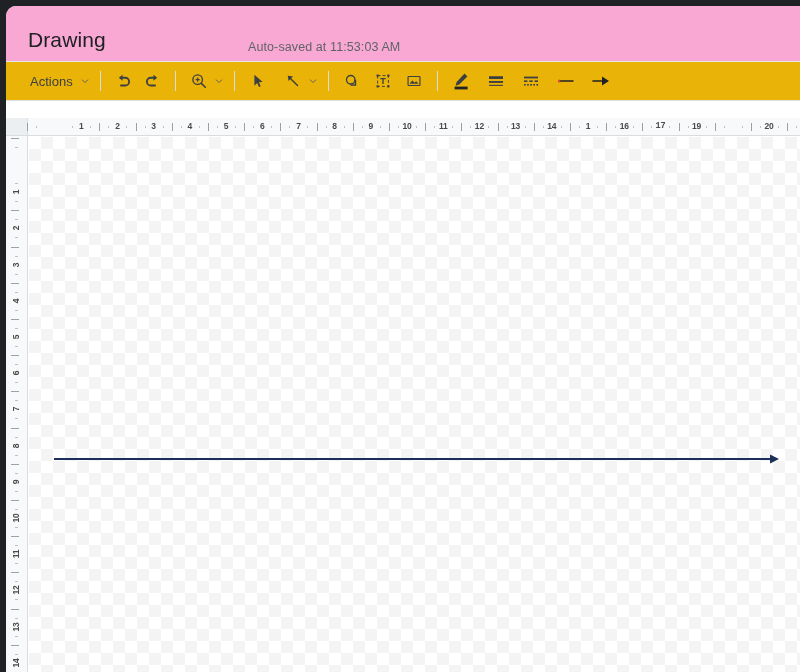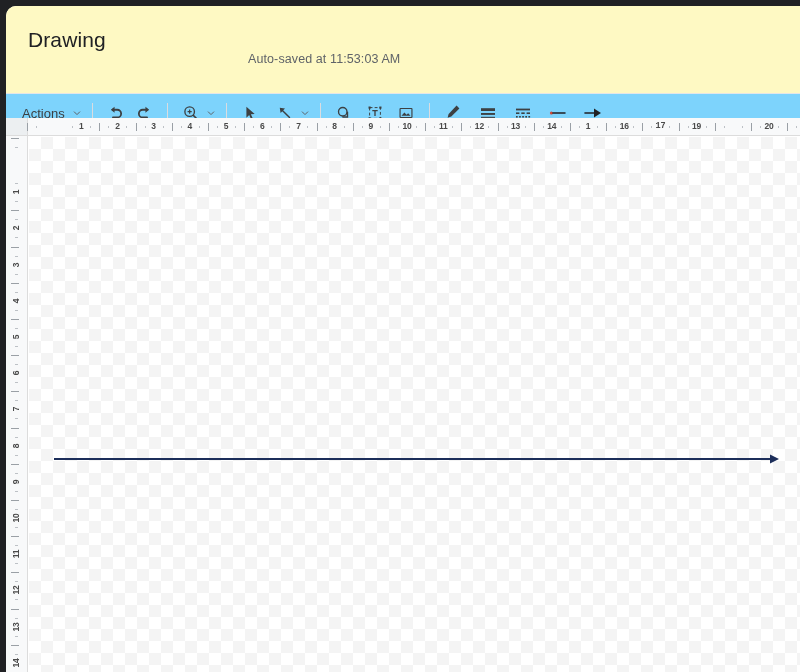--- a/index.html
+++ b/index.html
@@ -33,42 +33,41 @@
     background: #ffffff;
     border-top-left-radius: 10px;
     border-top-right-radius: 0px;
     overflow: hidden;
     box-sizing: border-box;
   }
 
   
   .header {
     position: relative;
-    height: 88px;
-    background: #fef9c3;
+    height: 56px;
+    background: #f9a8d4;
     border-bottom: 1px solid #e4e6e8;
     box-sizing: border-box;
   }
   .doc-title {
     position: absolute;
     left: 22px;
     top: 22px;
     font-size: 21px;
     color: #202124;
     letter-spacing: 0.1px;
     font-weight: 400;
   }
   .autosave {
     position: absolute;
     left: 242px;
     top: 34px;
     font-size: 12.5px;
     color: #5f6368;
     letter-spacing: 0.1px;
-    margin-top: 12px;
   }
   .save-btn {
     position: absolute;
     right: 20px;
     top: 20px;
     height: 36px;
     padding: 0 22px;
     background: #3f6fd8;
     color: #ffffff;
     font-size: 14px;
@@ -80,25 +79,25 @@
     font-family: "Liberation Sans", sans-serif;
     display: flex;
     align-items: center;
     justify-content: center;
   }
 
   
   .toolbar {
     position: relative;
     height: 39px;
-    background: #7dd3fc;
+    background: #eab308;
     border-bottom: 1px solid #e0e0e0;
     display: flex;
     align-items: center;
-    padding-left: 8px;
+    padding-left: 16px;
     box-sizing: border-box;
   }
   .tb-item {
     display: flex;
     align-items: center;
     justify-content: center;
     height: 28px;
     border-radius: 3px;
     cursor: pointer;
     color: #3c4043;

